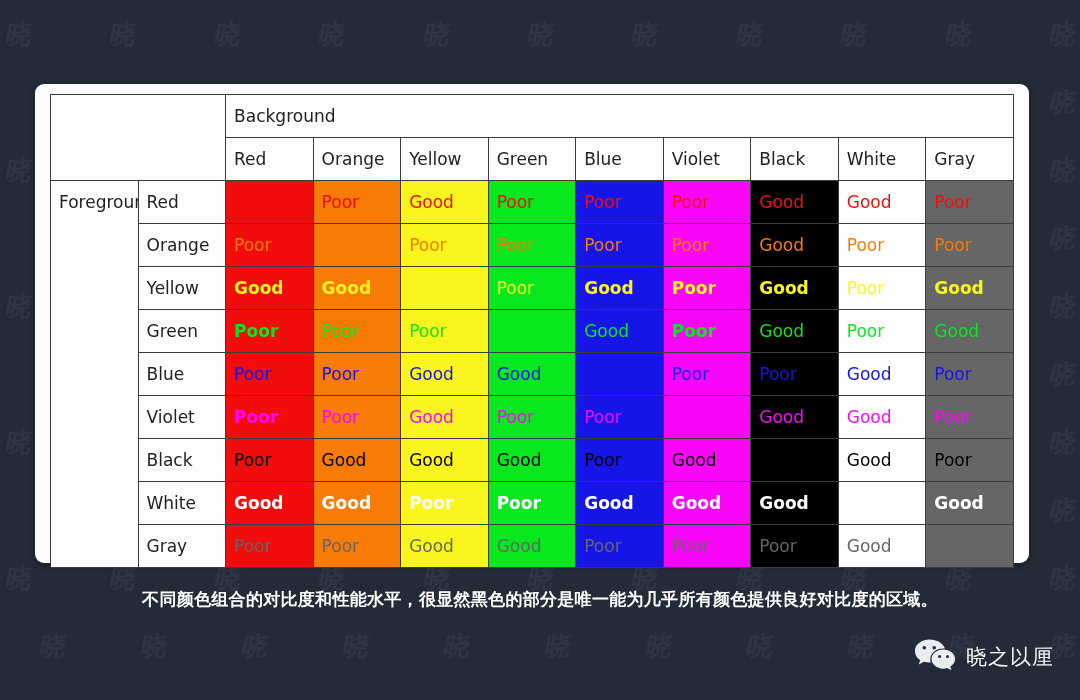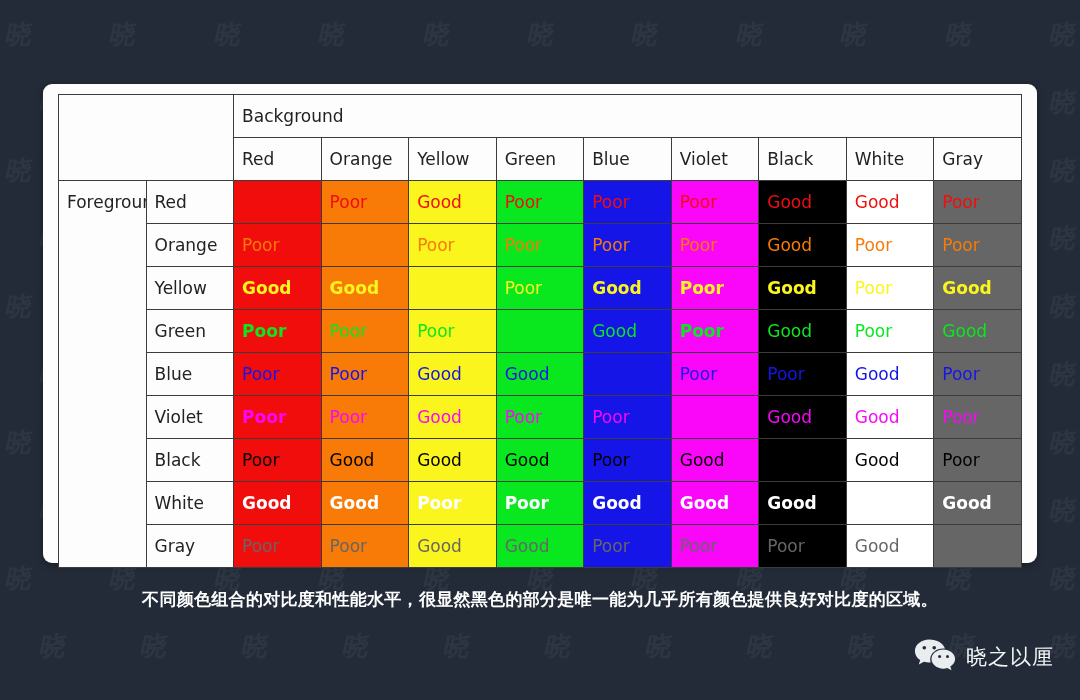--- a/index.html
+++ b/index.html
@@ -39,21 +39,21 @@
     transform: skewX(-12deg);
     letter-spacing: -2px;
   }
   #bg-watermark .wm-row.odd {
     padding-left: 40px;
   }
 
   
   #card {
     position: absolute;
-    left: 43px;
+    left: 35px;
     top: 84px;
     width: 994px;
     height: 479px;
     background: #fdfdfd;
     border-radius: 9px;
     box-shadow: 0 2px 7px rgba(0,0,0,0.35);
     z-index: 2;
   }
 
   #matrix-table {

